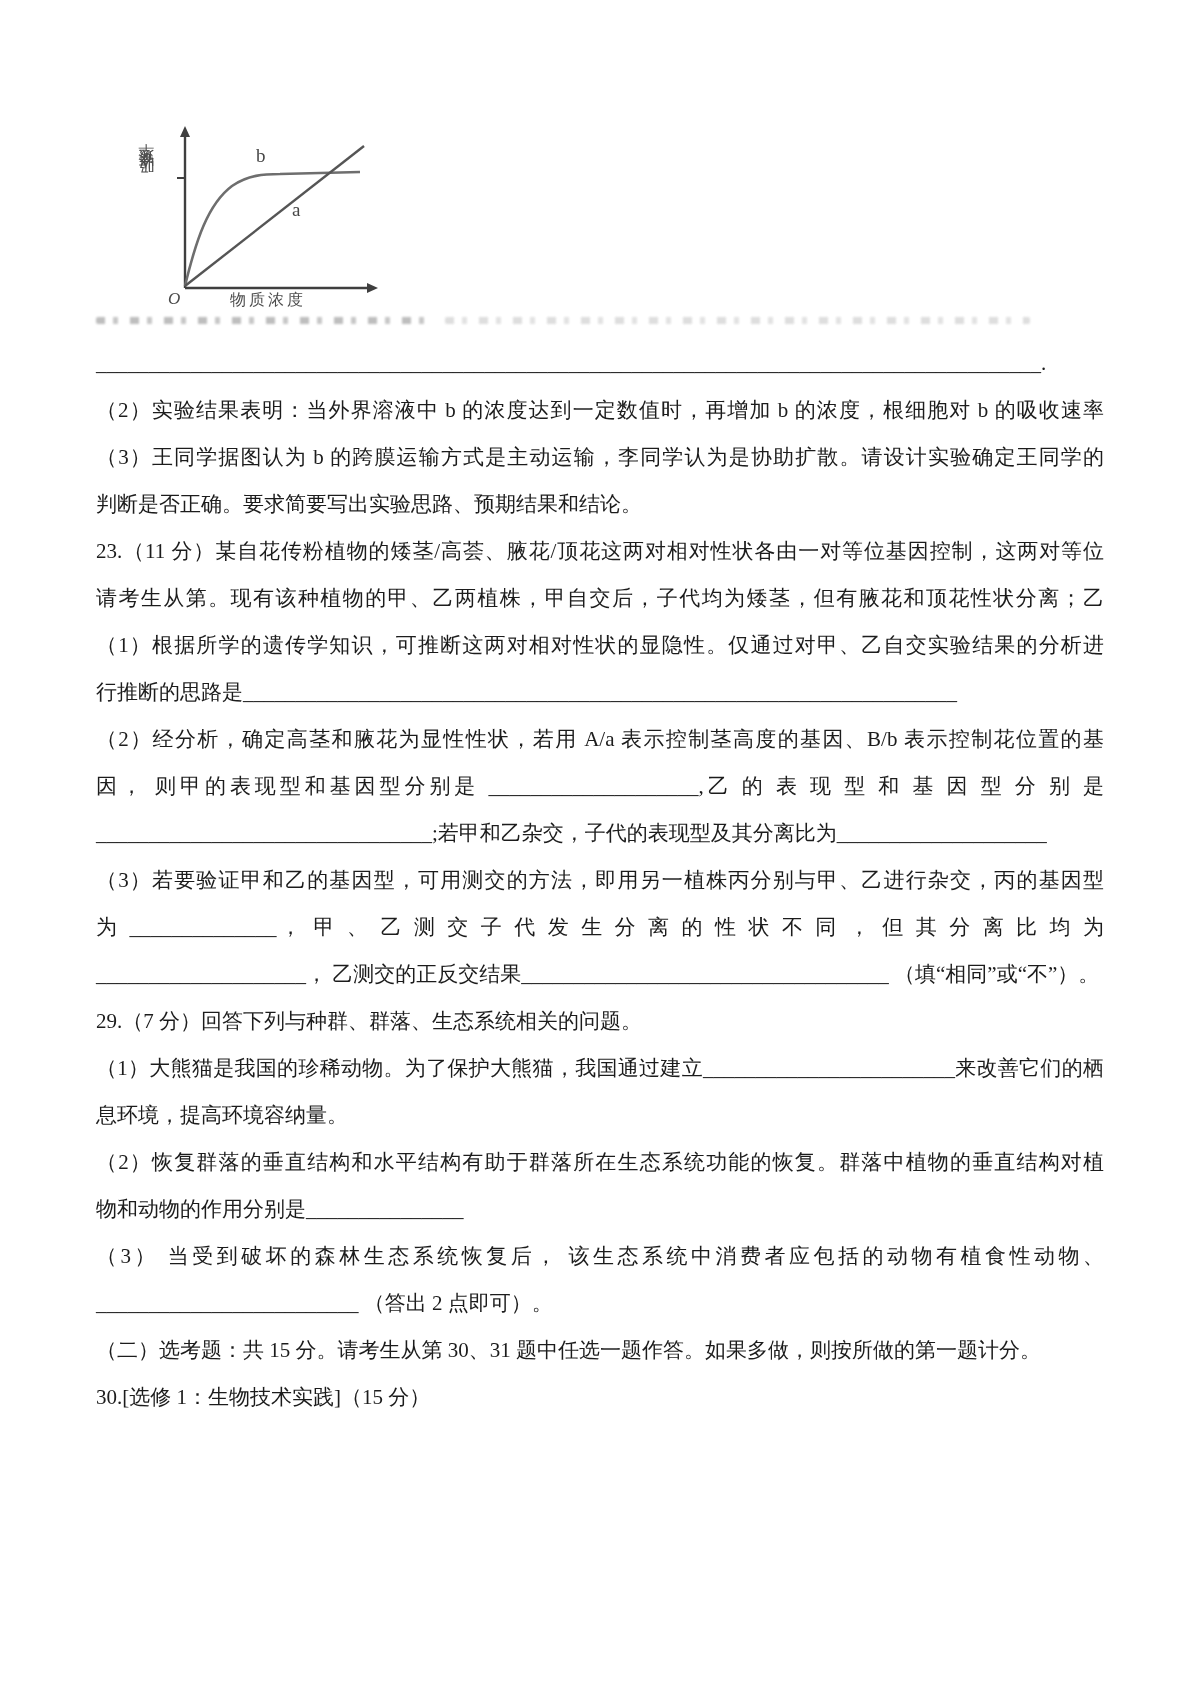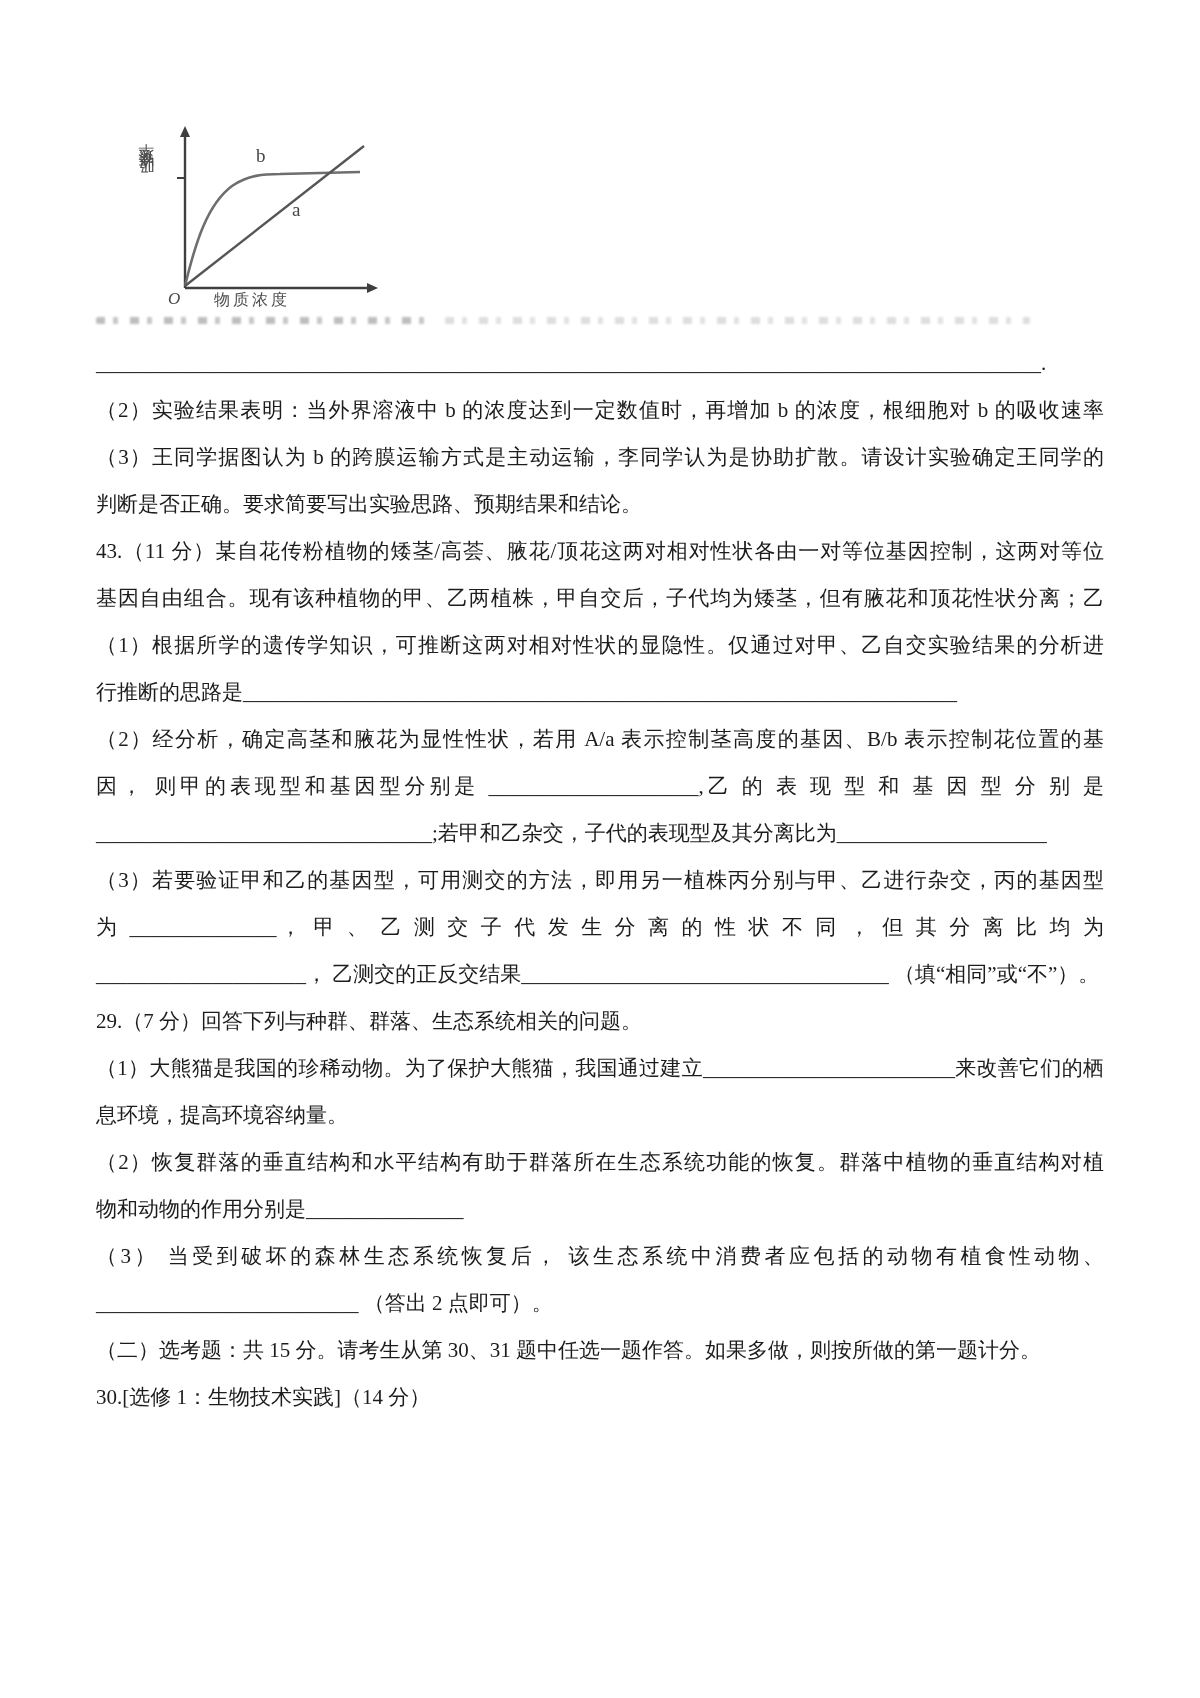--- a/index.html
+++ b/index.html
@@ -21,21 +21,21 @@
   .tick{stroke:#3f3f3f;stroke-width:2;}
   .curve-label{font-family:"Liberation Serif","DejaVu Serif",serif;font-size:19px;fill:#474747;}
   .origin-label{font-family:"Liberation Serif","DejaVu Serif",serif;font-style:italic;font-size:17px;fill:#4a4a4a;}
   .ylab{
     position:absolute;left:6px;top:52px;
     writing-mode:vertical-rl;transform:rotate(180deg);
     font-size:16px;letter-spacing:4px;color:#4d4d4d;
     filter:blur(0.4px);
   }
   .xlab{
-    position:absolute;left:84px;top:172px;
+    position:absolute;left:100px;top:172px;
     font-size:16px;letter-spacing:3px;color:#4d4d4d;
     filter:blur(0.4px);
   }
   
   .artifact{
     position:absolute;top:317px;height:7px;border-radius:2px;
     background:repeating-linear-gradient(90deg,#8a8a8a 0 9px,transparent 9px 17px,#9b9b9b 17px 22px,transparent 22px 34px);
     filter:blur(0.8px);
   }
   .artifact.a1{left:96px;width:335px;opacity:.55;}
@@ -87,34 +87,34 @@
   </div>
 
   <div class="artifact a1"></div>
   <div class="artifact a2"></div>
 
   <div class="content">
     <div class="line gap">__________________________________________________________________________________________.</div>
     <div class="line j">（2）实验结果表明：当外界溶液中 b 的浓度达到一定数值时，再增加 b 的浓度，根细胞对 b 的吸收速率</div>
     <div class="line j">（3）王同学据图认为 b 的跨膜运输方式是主动运输，李同学认为是协助扩散。请设计实验确定王同学的</div>
     <div class="line">判断是否正确。要求简要写出实验思路、预期结果和结论。</div>
-    <div class="line j">43.（11 分）某自花传粉植物的矮茎/高荟、腋花/顶花这两对相对性状各由一对等位基因控制，这两对等位</div>
-    <div class="line j">基因自由组合。现有该种植物的甲、乙两植株，甲自交后，子代均为矮茎，但有腋花和顶花性状分离；乙</div>
+    <div class="line j">23.（11 分）某自花传粉植物的矮茎/高荟、腋花/顶花这两对相对性状各由一对等位基因控制，这两对等位</div>
+    <div class="line j">请考生从第。现有该种植物的甲、乙两植株，甲自交后，子代均为矮茎，但有腋花和顶花性状分离；乙</div>
     <div class="line j">（1）根据所学的遗传学知识，可推断这两对相对性状的显隐性。仅通过对甲、乙自交实验结果的分析进</div>
     <div class="line">行推断的思路是____________________________________________________________________</div>
     <div class="line j">（2）经分析，确定高茎和腋花为显性性状，若用 A/a 表示控制茎高度的基因、B/b 表示控制花位置的基</div>
     <div class="line j">因， 则甲的表现型和基因型分别是 ____________________,乙 的 表 现 型 和 基 因 型 分 别 是</div>
     <div class="line">________________________________;若甲和乙杂交，子代的表现型及其分离比为____________________</div>
     <div class="line j">（3）若要验证甲和乙的基因型，可用测交的方法，即用另一植株丙分别与甲、乙进行杂交，丙的基因型</div>
     <div class="line j">为 ______________， 甲 、 乙 测 交 子 代 发 生 分 离 的 性 状 不 同 ， 但 其 分 离 比 均 为</div>
     <div class="line">____________________， 乙测交的正反交结果___________________________________ （填“相同”或“不”）。</div>
     <div class="line">29.（7 分）回答下列与种群、群落、生态系统相关的问题。</div>
     <div class="line j">（1）大熊猫是我国的珍稀动物。为了保护大熊猫，我国通过建立________________________来改善它们的栖</div>
     <div class="line">息环境，提高环境容纳量。</div>
     <div class="line j">（2）恢复群落的垂直结构和水平结构有助于群落所在生态系统功能的恢复。群落中植物的垂直结构对植</div>
     <div class="line">物和动物的作用分别是_______________</div>
     <div class="line j">（3） 当受到破坏的森林生态系统恢复后， 该生态系统中消费者应包括的动物有植食性动物、</div>
     <div class="line">_________________________ （答出 2 点即可）。</div>
     <div class="line">（二）选考题：共 15 分。请考生从第 30、31 题中任选一题作答。如果多做，则按所做的第一题计分。</div>
-    <div class="line">30.[选修 1：生物技术实践]（14 分）</div>
+    <div class="line">30.[选修 1：生物技术实践]（15 分）</div>
   </div>
 
 </div>
 
 </body></html>

